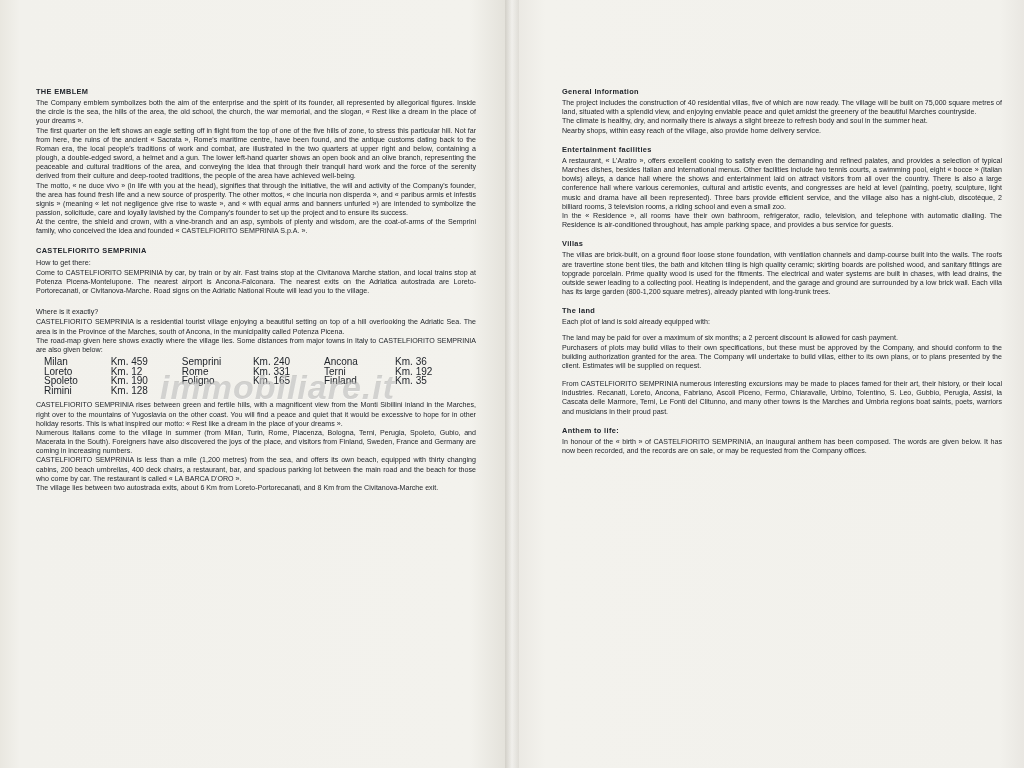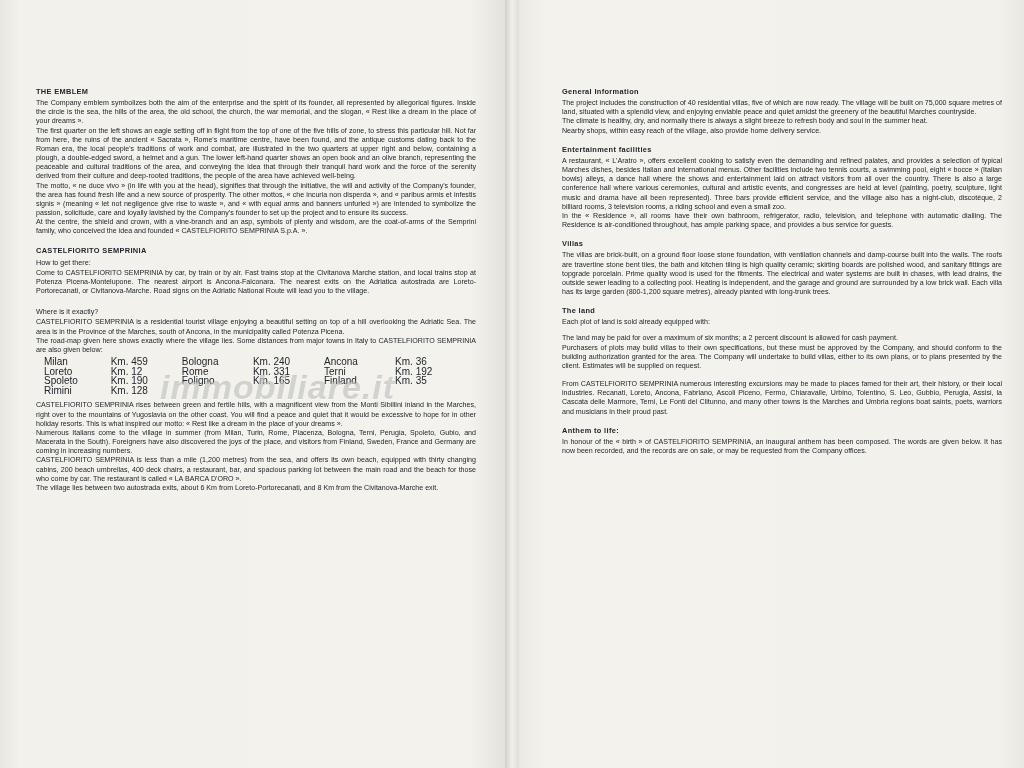--- a/index.html
+++ b/index.html
@@ -136,21 +136,21 @@
 
       <h3 class="sub">Where is it exactly?</h3>
       <p class="par">CASTELFIORITO SEMPRINIA is a residential tourist village enjoying a beautiful setting on top of a hill overlooking the Adriatic Sea. The area is in the Province of the Marches, south of Ancona, in the municipality called Potenza Picena.</p>
       <p class="par">The road-map given here shows exactly where the village lies. Some distances from major towns in Italy to CASTELFIORITO SEMPRINIA are also given below:</p>
 
       <table class="dist">
         <tbody>
           <tr>
             <td class="city">Milan</td>
             <td class="km">Km.  459</td>
-            <td class="city2">Bologna</td>
+            <td class="city2">Semprini</td>
             <td class="km2">Km.  240</td>
             <td class="city3">Ancona</td>
             <td class="km3">Km.    36</td>
           </tr>
           <tr>
             <td class="city">Loreto</td>
             <td class="km">Km.    12</td>
             <td class="city2">Rome</td>
             <td class="km2">Km.  331</td>
             <td class="city3">Terni</td>

